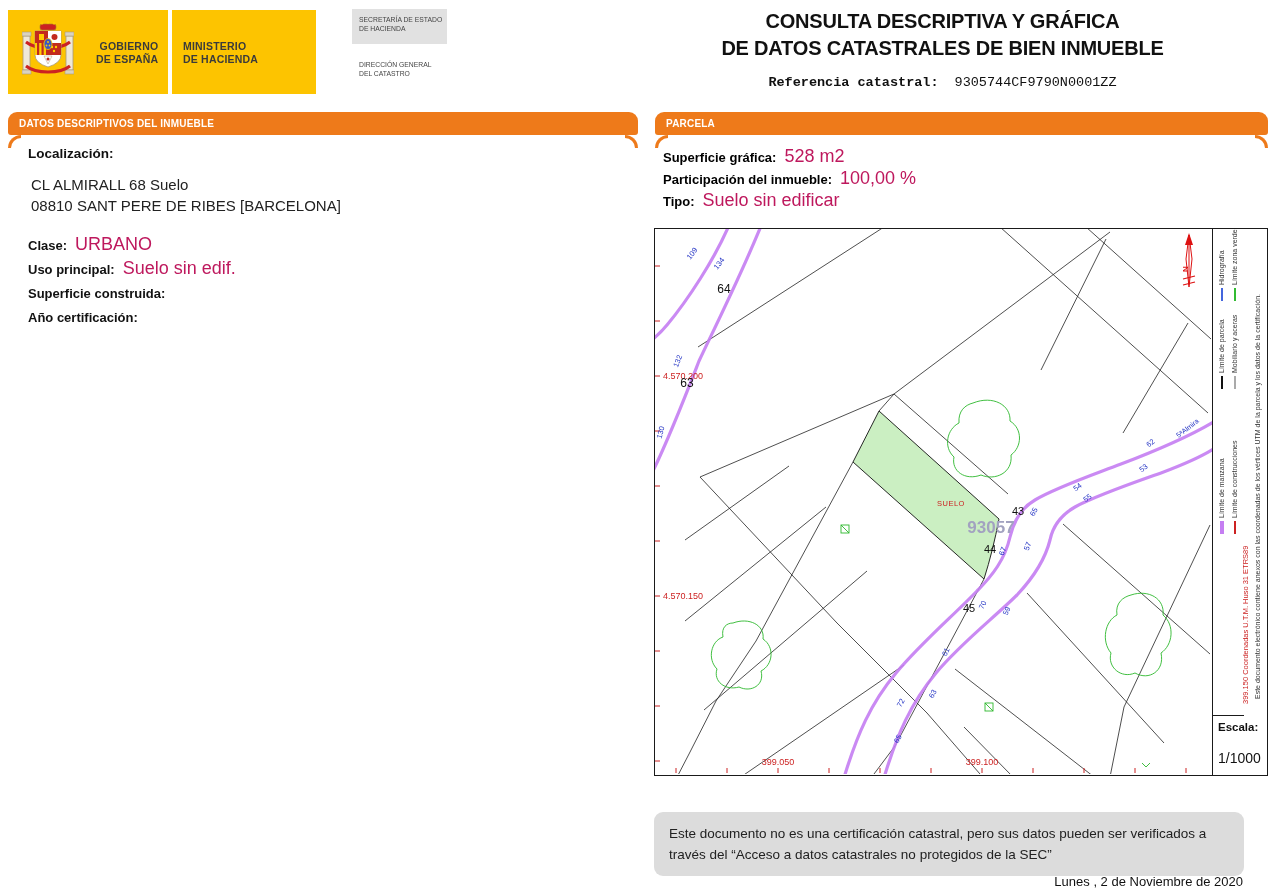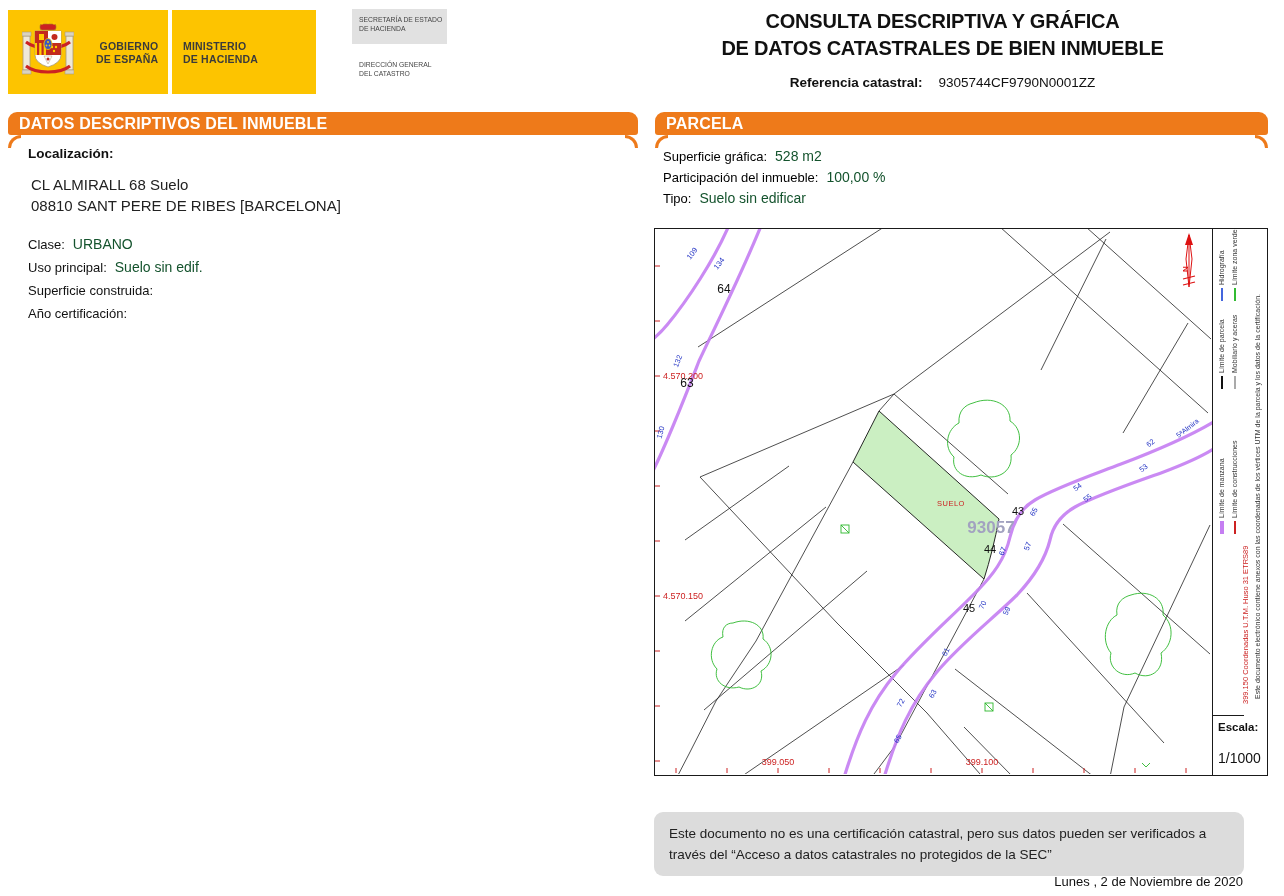--- a/index.html
+++ b/index.html
@@ -11,37 +11,37 @@
   .logo-a { left:8px; top:10px; width:160px; height:84px;text-align:right; }
   .logo-b { left:172px; top:10px; width:144px; height:84px;padding-left:24px; }
   .logo-txt { position:absolute; font-weight:bold; font-size:10.5px; line-height:13px; color:#3b3b3b; letter-spacing:.2px; }
   .gob-txt { left:88px; top:30px; }
   .min-txt { left:11px; top:30px; }
   .graybox { position:absolute; left:352px; top:9px; width:95px; height:35px; background:#e1e1e1; padding:6px 0 0 7px; font-size:6.8px; line-height:9px; color:#444; }
   .dgc { position:absolute; left:359px; top:60px; font-size:6.8px; line-height:9px; color:#444; }
 
   .titleblock { position:absolute; left:660px; top:8px; width:565px; text-align:center; }
   .titleblock .t { font-size:20px; font-weight:bold; color:#111; letter-spacing:-.2px; line-height:27px; }
-  .refrow { margin-top:13px; font-size:13.5px; color:#111; }
+  .refrow { margin-top:13px; font-size:13.5px; color:#111;font-family:Liberation Mono, monospace; }
   .refrow .rl { font-weight:bold; margin-right:16px; }
 
   
-  .obar { position:absolute; height:23px; background:#EE7A1A; border-radius:9px 9px 3px 3px; color:#fff; font-weight:bold; font-size:16px; line-height:23px; padding-left:11px; letter-spacing:.2px; }
+  .obar { position:absolute; height:23px; background:#EE7A1A; border-radius:9px 9px 3px 3px; color:#fff; font-weight:bold; font-size:10px; line-height:23px; padding-left:11px; letter-spacing:.2px; }
   .obar .em { font-weight:bold; }
   .hook { position:absolute; width:13px; height:13px; border:3px solid #EE7A1A; }
   .hook.l { border-right:none; border-bottom:none; border-top-left-radius:13px; }
   .hook.r { border-left:none; border-bottom:none; border-top-right-radius:13px; }
 
   
   .lp-body { position:absolute; left:28px; top:146px; width:600px; color:#111; }
   .lp-body .loc { font-weight:bold; font-size:13.5px; margin-bottom:13px; }
   .lp-body .addr { margin-left:3px; font-size:15px; line-height:21px; color:#222; }
   .kv { font-size:13px; line-height:22px; }
-  .kv .k { font-weight:normal; }
-  .kv .v { font-weight:normal; font-size:14px; margin-left:8px; color:#14532d; }
+  .kv .k { font-weight:bold; }
+  .kv .v { font-weight:normal; font-size:18px; margin-left:8px; color:#be185d; }
   .rp-body { position:absolute; left:663px; top:146px; width:560px; }
   .rp-body .kv { line-height:21px; }
 
   
   .map-outer { position:absolute; left:654px; top:228px; width:614px; height:548px; border:1.5px solid #1a1a1a; background:#fff; }
   .legend-strip { position:absolute; left:557px; top:0; bottom:0; width:32px; border-left:1.5px solid #1a1a1a; background:#fff; }
   .vtext { position:absolute; transform:rotate(-90deg); transform-origin:left bottom; white-space:nowrap; font-size:7px; color:#333; }
   .vtext .sw { display:inline-block; width:13px; height:2px; margin-right:3px; vertical-align:middle; }
   .vtext .sw.thick { height:3.5px; }
   .vtext.red { color:#cc2222; font-size:7.5px; }

